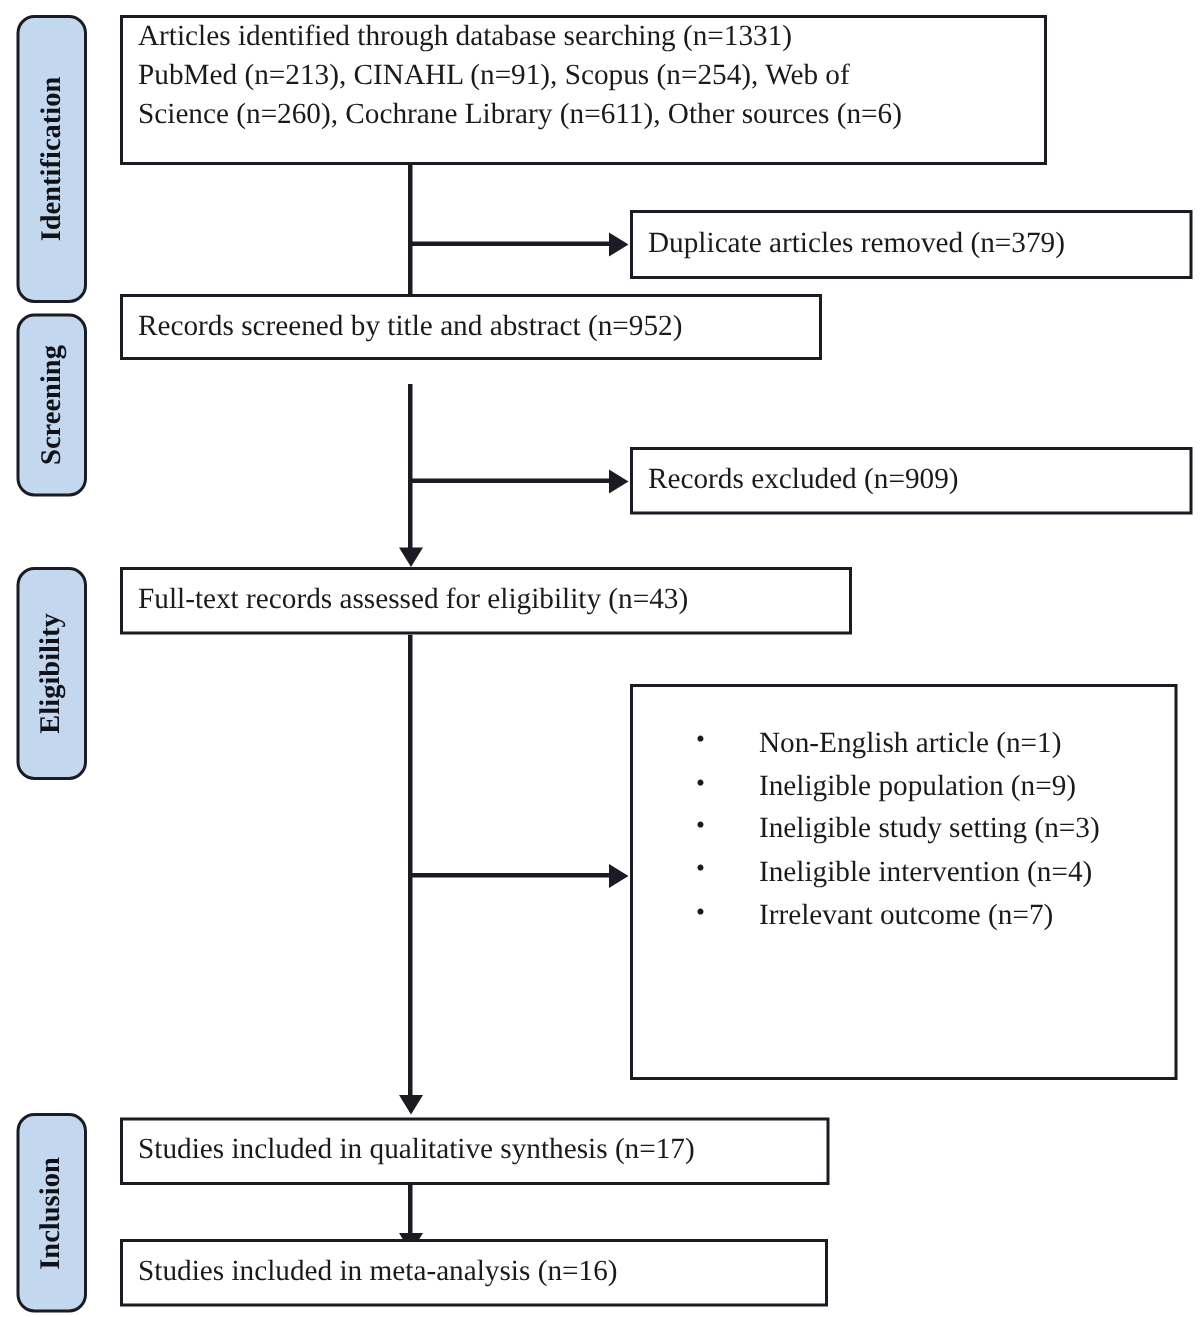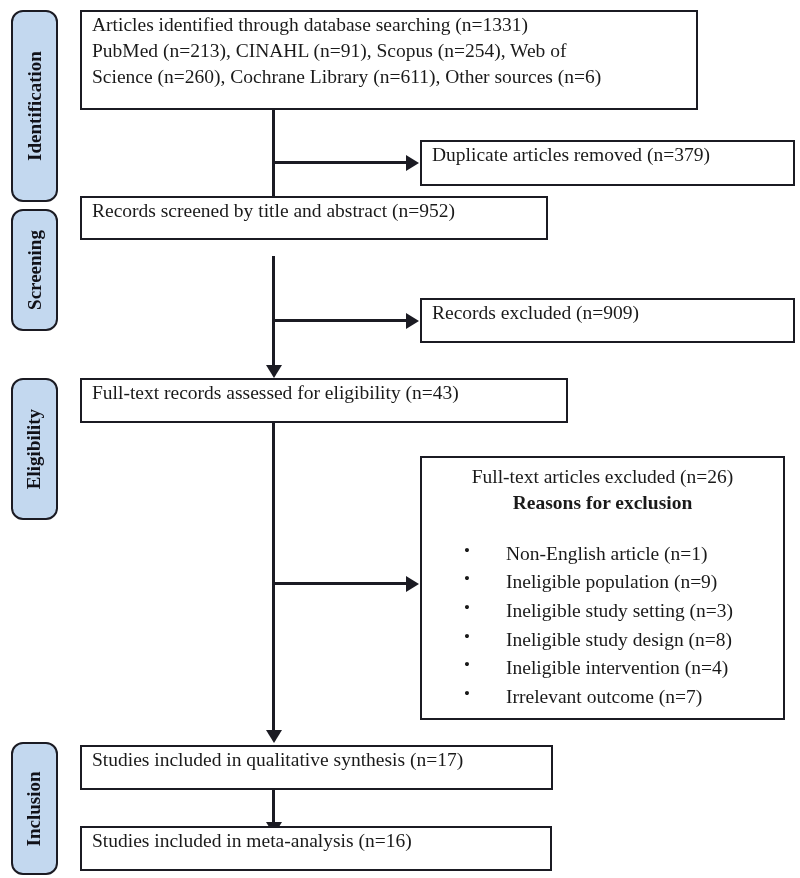--- a/index.html
+++ b/index.html
@@ -40,21 +40,21 @@
     color: #111118;
   }
 
   
   .node {
     position: absolute;
     box-sizing: border-box;
     background: #ffffff;
     border: 2px solid #1b1b23;
     display: flex;
-    align-items: flex-start;
+    align-items: center;
   }
   .node .txt {
     padding: 0 10px;
     font-size: 19.5px;
     line-height: 1.34;
     color: #1a1a1a;
   }
   .node.center-text {
     display: block;
   }
@@ -179,29 +179,24 @@
 
   <div class="node" style="left:420px; top:298px; width:375px; height:45px;">
     <div class="txt">Records excluded (n=909)</div>
   </div>
 
   <div class="node" style="left:80px; top:378px; width:488px; height:45px;">
     <div class="txt">Full-text records assessed for eligibility (n=43)</div>
   </div>
 
   <div class="node center-text" style="left:420px; top:456px; width:365px; height:264px;">
-    <div class="excl-head">
-      <span>Full-text articles excluded (n=26)</span>
-      <span class="bold">Reasons for exclusion</span>
-    </div>
     <ul class="reasons">
       <li>Non-English article (n=1)</li>
       <li>Ineligible population (n=9)</li>
       <li>Ineligible study setting (n=3)</li>
-      <li>Ineligible study design (n=8)</li>
       <li>Ineligible intervention (n=4)</li>
       <li>Irrelevant outcome (n=7)</li>
     </ul>
   </div>
 
   <div class="node" style="left:80px; top:745px; width:473px; height:45px;">
     <div class="txt">Studies included in qualitative synthesis (n=17)</div>
   </div>
 
   <div class="node" style="left:80px; top:826px; width:472px; height:45px;">

